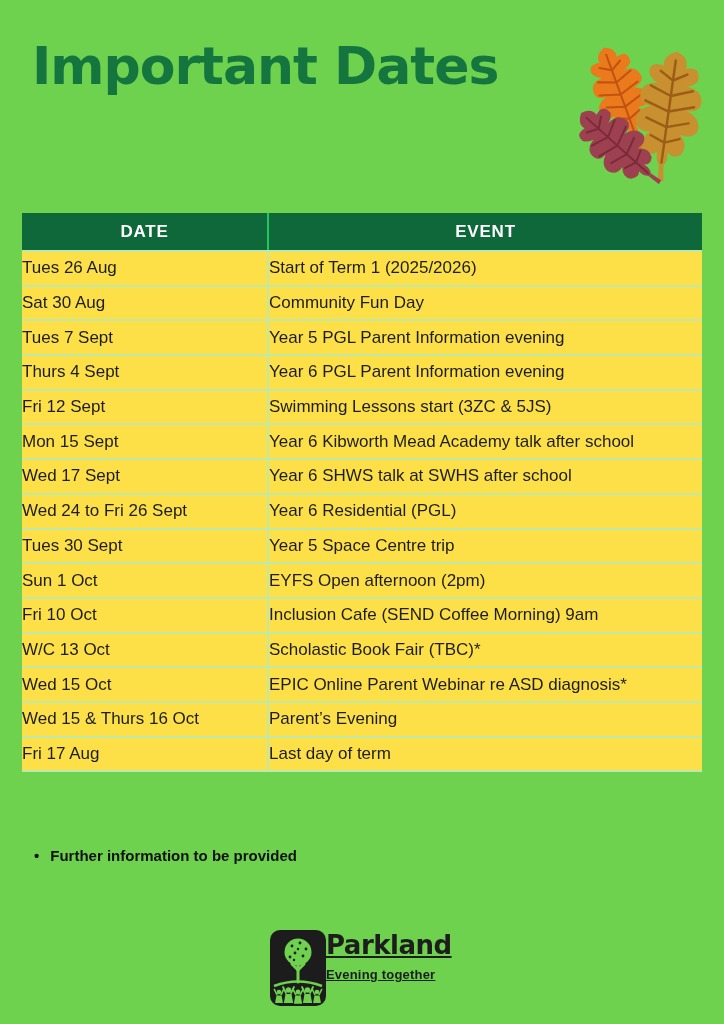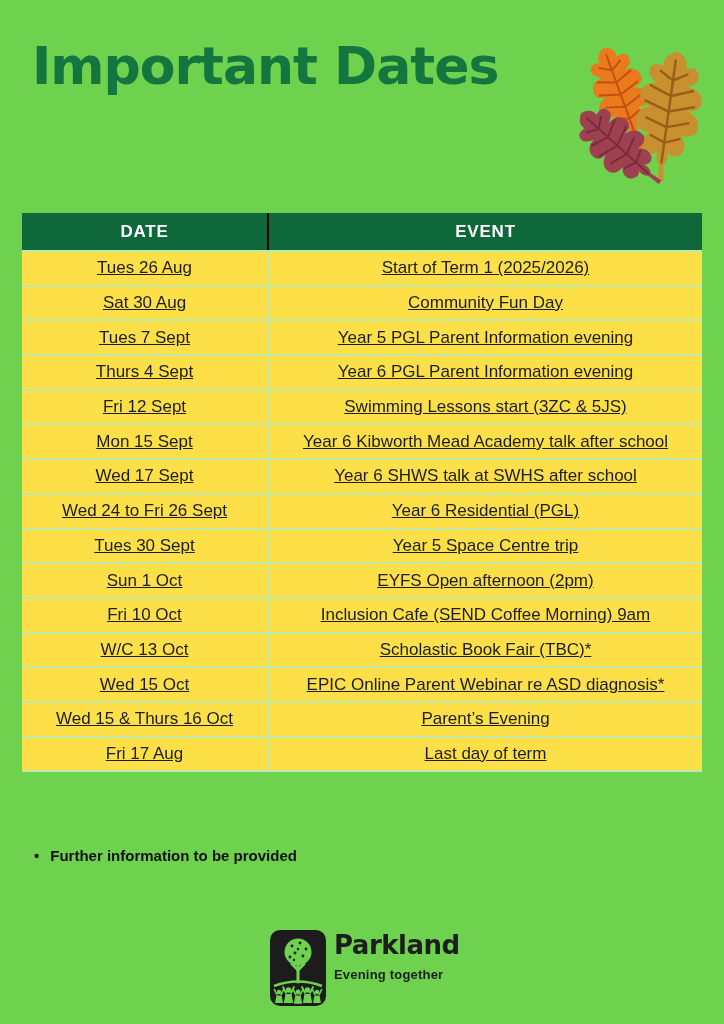--- a/index.html
+++ b/index.html
@@ -40,44 +40,43 @@
   table.dates th {
     background:#0e6839;
     color:#ffffff;
     font-weight:bold;
     font-size:17px;
     letter-spacing:0.8px;
     height:38px;
     text-align:center;
     border-bottom:2px solid #bfe9ab;
   }
-  table.dates th.event-col { border-left:2px solid #000000; }
+  table.dates th.event-col { border-left:2px solid #22c55e; }
   table.dates td {
     height:34.7px;
-    text-align:center;
+    text-align:left;
     vertical-align:middle;
     font-size:17px;
     color:#1d1d1d;
     border-bottom:2px solid #bfe9ab;
     white-space:nowrap;
     overflow:hidden;
-    text-decoration:underline;
-  }
-  table.dates td.event-cell { border-left:2px solid #bfe9ab;border-radius:16px; }
+  }
+  table.dates td.event-cell { border-left:2px solid #bfe9ab; }
   
   .footnote {
     position:absolute; left:34px; top:847px;
     font-size:15px; font-weight:bold; color:#111111;
     display:flex; align-items:center; gap:11px;
   }
   .footnote .bullet { font-size:15px; }
   
   .logo { position:absolute; left:270px; top:930px; display:flex; }
   .logo-badge { width:56px; height:76px; }
-  .logo-text { margin-left:8px; padding-top:2px; color:#1d1d1d; }
+  .logo-text { margin-left:0; padding-top:2px; color:#1d1d1d;text-decoration:underline; }
   .logo-name {
     font-family:"DejaVu Sans", sans-serif;
     font-weight:bold; font-size:26px; line-height:26px; letter-spacing:-0.5px;
   }
   .logo-sub {
     font-size:23px; line-height:26px; font-weight:400; letter-spacing:-0.3px;
   }
   .logo-tagline {
     margin-top:9px; font-size:13px; font-weight:bold; letter-spacing:0.2px;
   }

